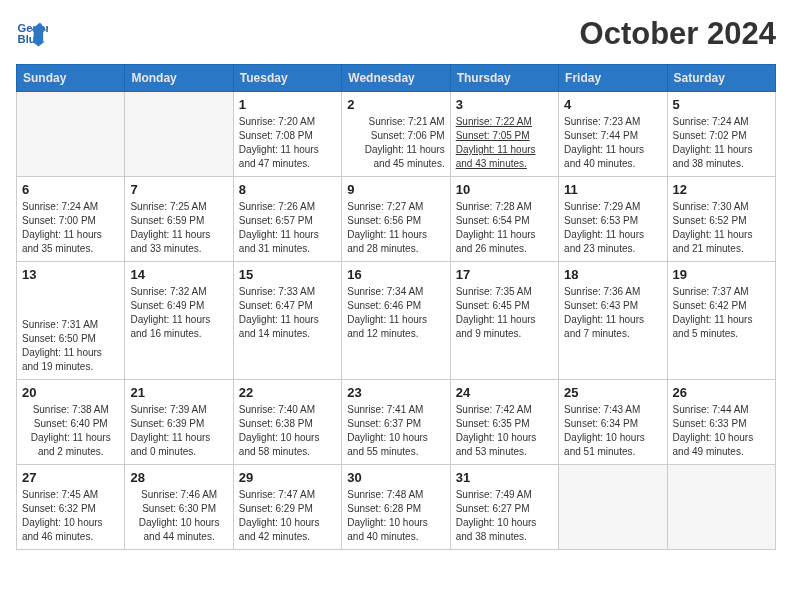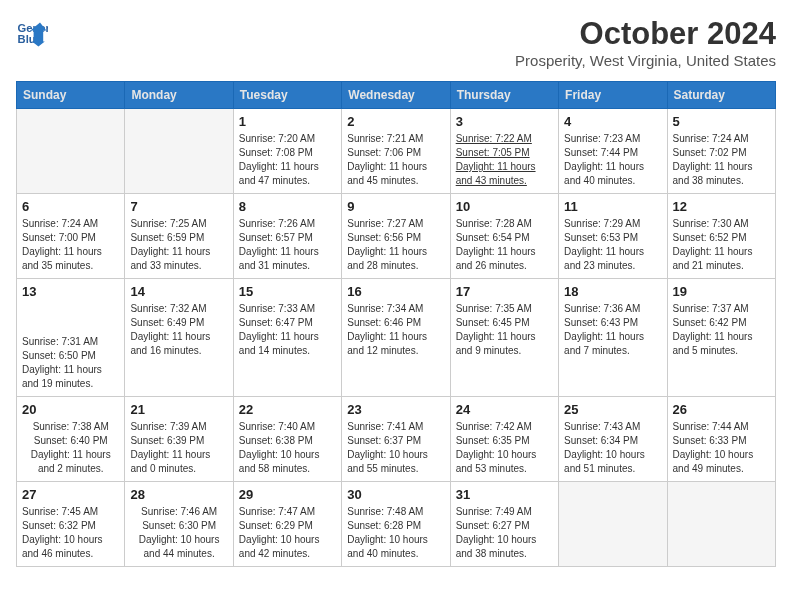--- a/index.html
+++ b/index.html
@@ -80,21 +80,20 @@
 <div class="header-area">
   <div class="logo">
     <svg class="logo-icon" viewBox="0 0 40 40">
       <text x="2" y="20" font-size="14" font-weight="bold" fill="#2a5f9e">General</text>
       <text x="2" y="34" font-size="14" font-weight="bold" fill="#2a5f9e">Blue</text>
       <polygon points="30,8 38,18 34,18 34,32 36,32 28,38 20,32 22,32 22,18 18,18" fill="#2a78c5"></polygon>
     </svg>
   </div>
   <div class="title-area">
     <div class="month-title">October 2024</div>
-    <div class="location-title">Prosperity, West Virginia, United States</div>
   </div>
 </div>
 
 <table class="calendar-table">
   <thead>
     <tr>
     <th>Sunday</th>
         <th>Monday</th>
         <th>Tuesday</th>
         <th>Wednesday</th>
@@ -108,21 +107,21 @@
         <td class="empty"></td>
         <td class="empty"></td>
         <td>
           <div class="day-number">1</div>
           <div class="day-info" style="white-space: pre-line;">Sunrise: 7:20 AM
 Sunset: 7:08 PM
 Daylight: 11 hours and 47 minutes.</div>
         </td>
         <td>
           <div class="day-number">2</div>
-          <div class="day-info" style="white-space: pre-line;">Sunrise: 7:21 AM
+          <div class="day-info" style="white-space: pre-line; text-align: right;">Sunrise: 7:21 AM
 Sunset: 7:06 PM
 Daylight: 11 hours and 45 minutes.</div>
         </td>
         <td>
           <div class="day-number">3</div>
           <div class="day-info" style="white-space: pre-line; text-decoration: underline;">Sunrise: 7:22 AM
 Sunset: 7:05 PM
 Daylight: 11 hours and 43 minutes.</div>
         </td>
         <td>

